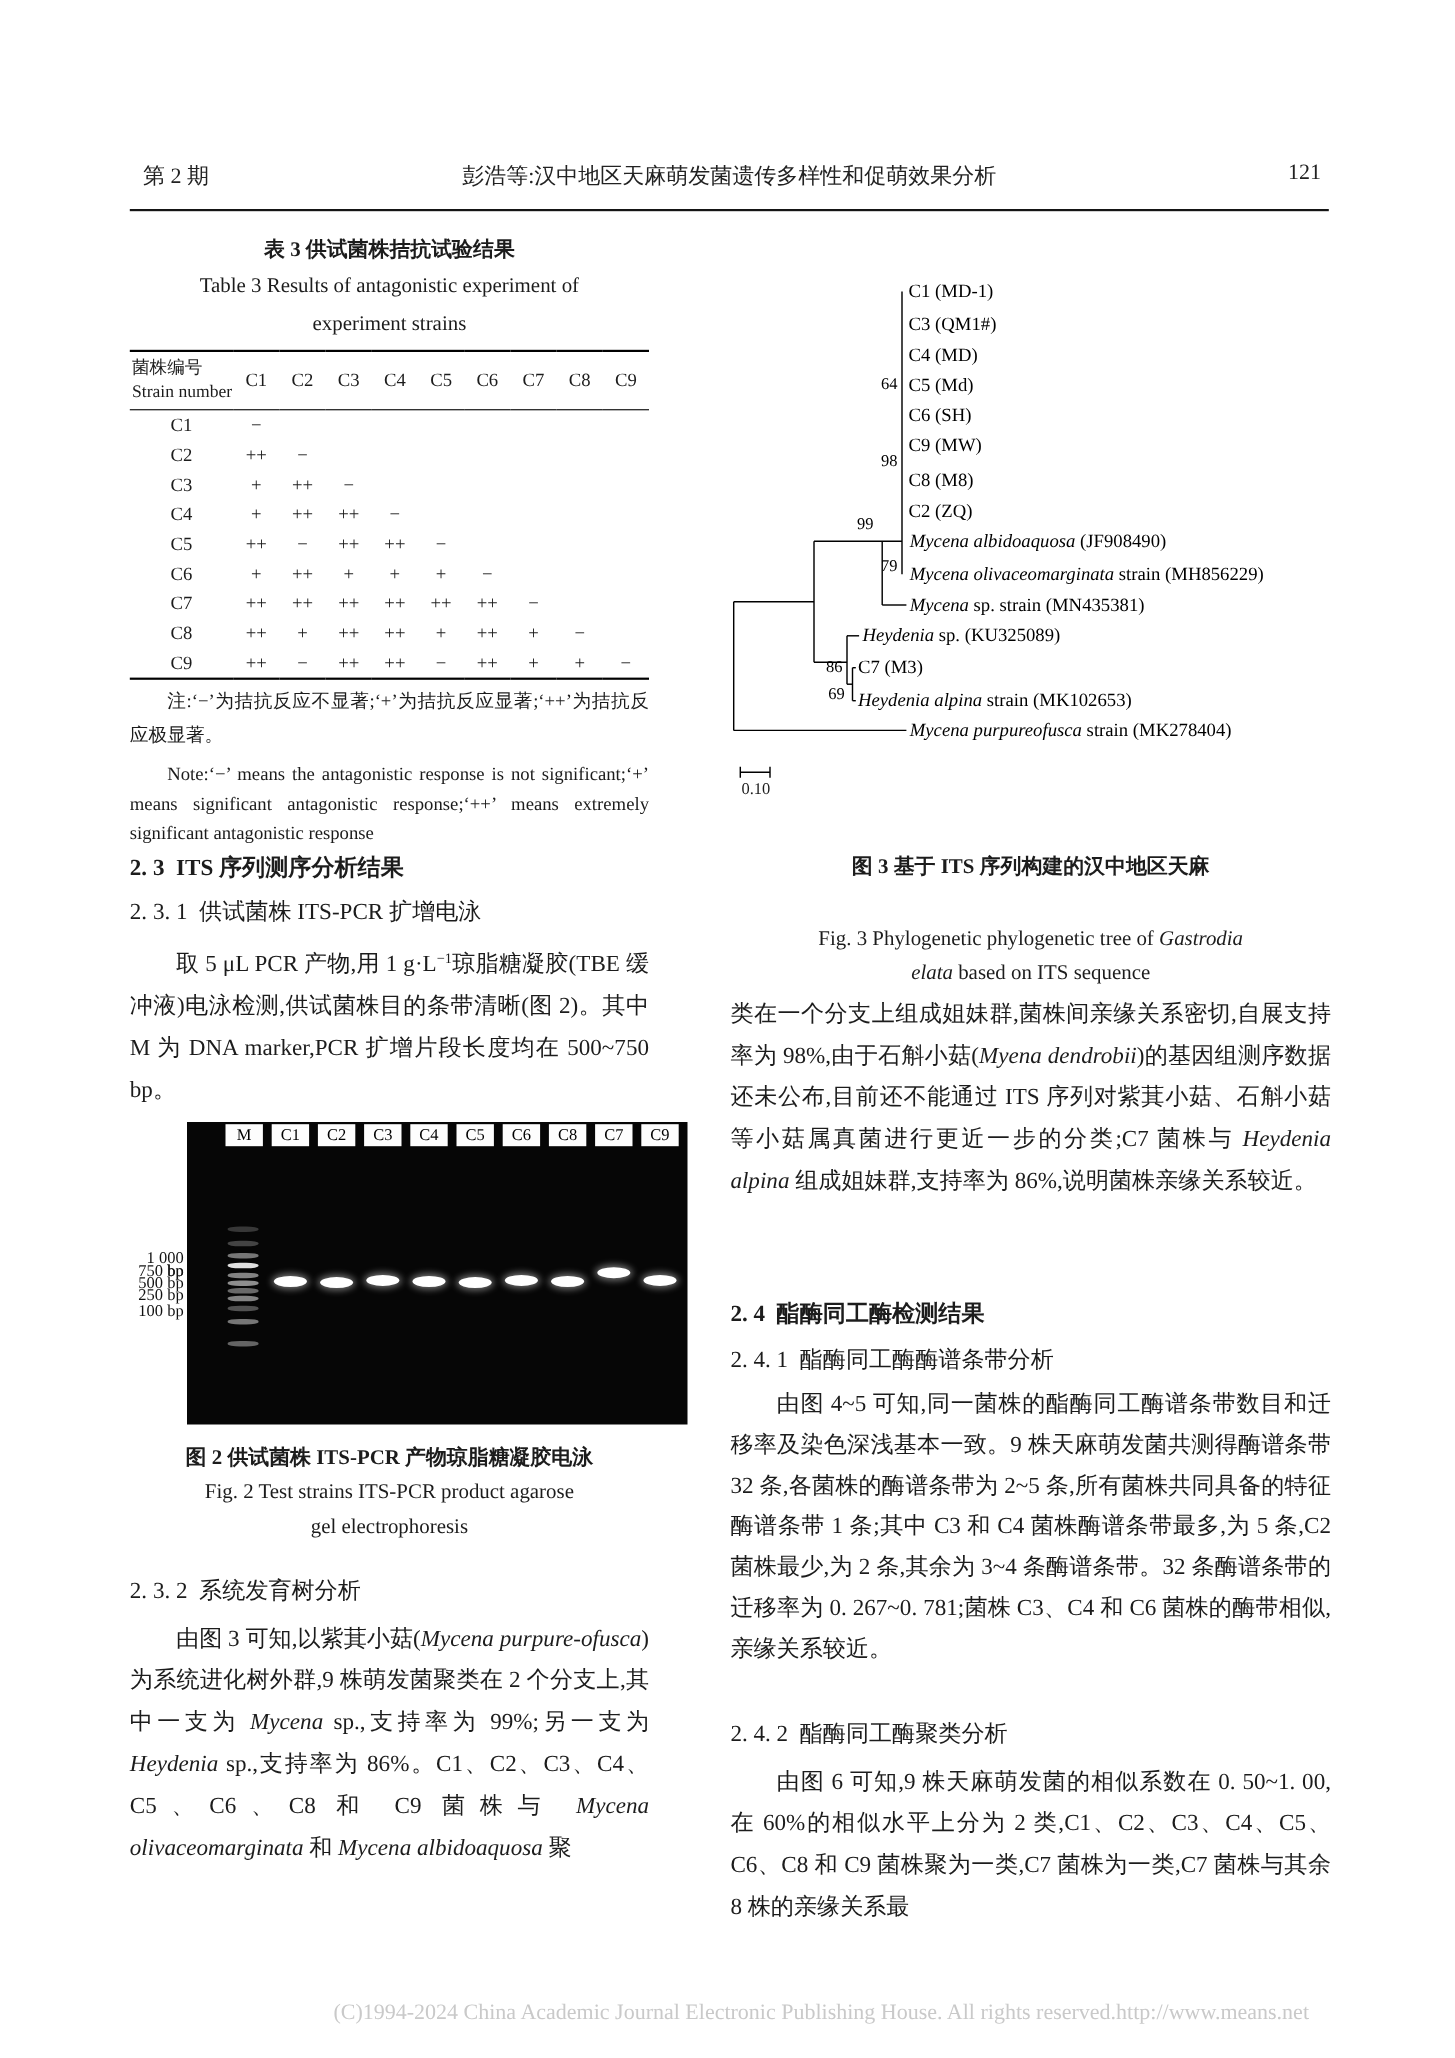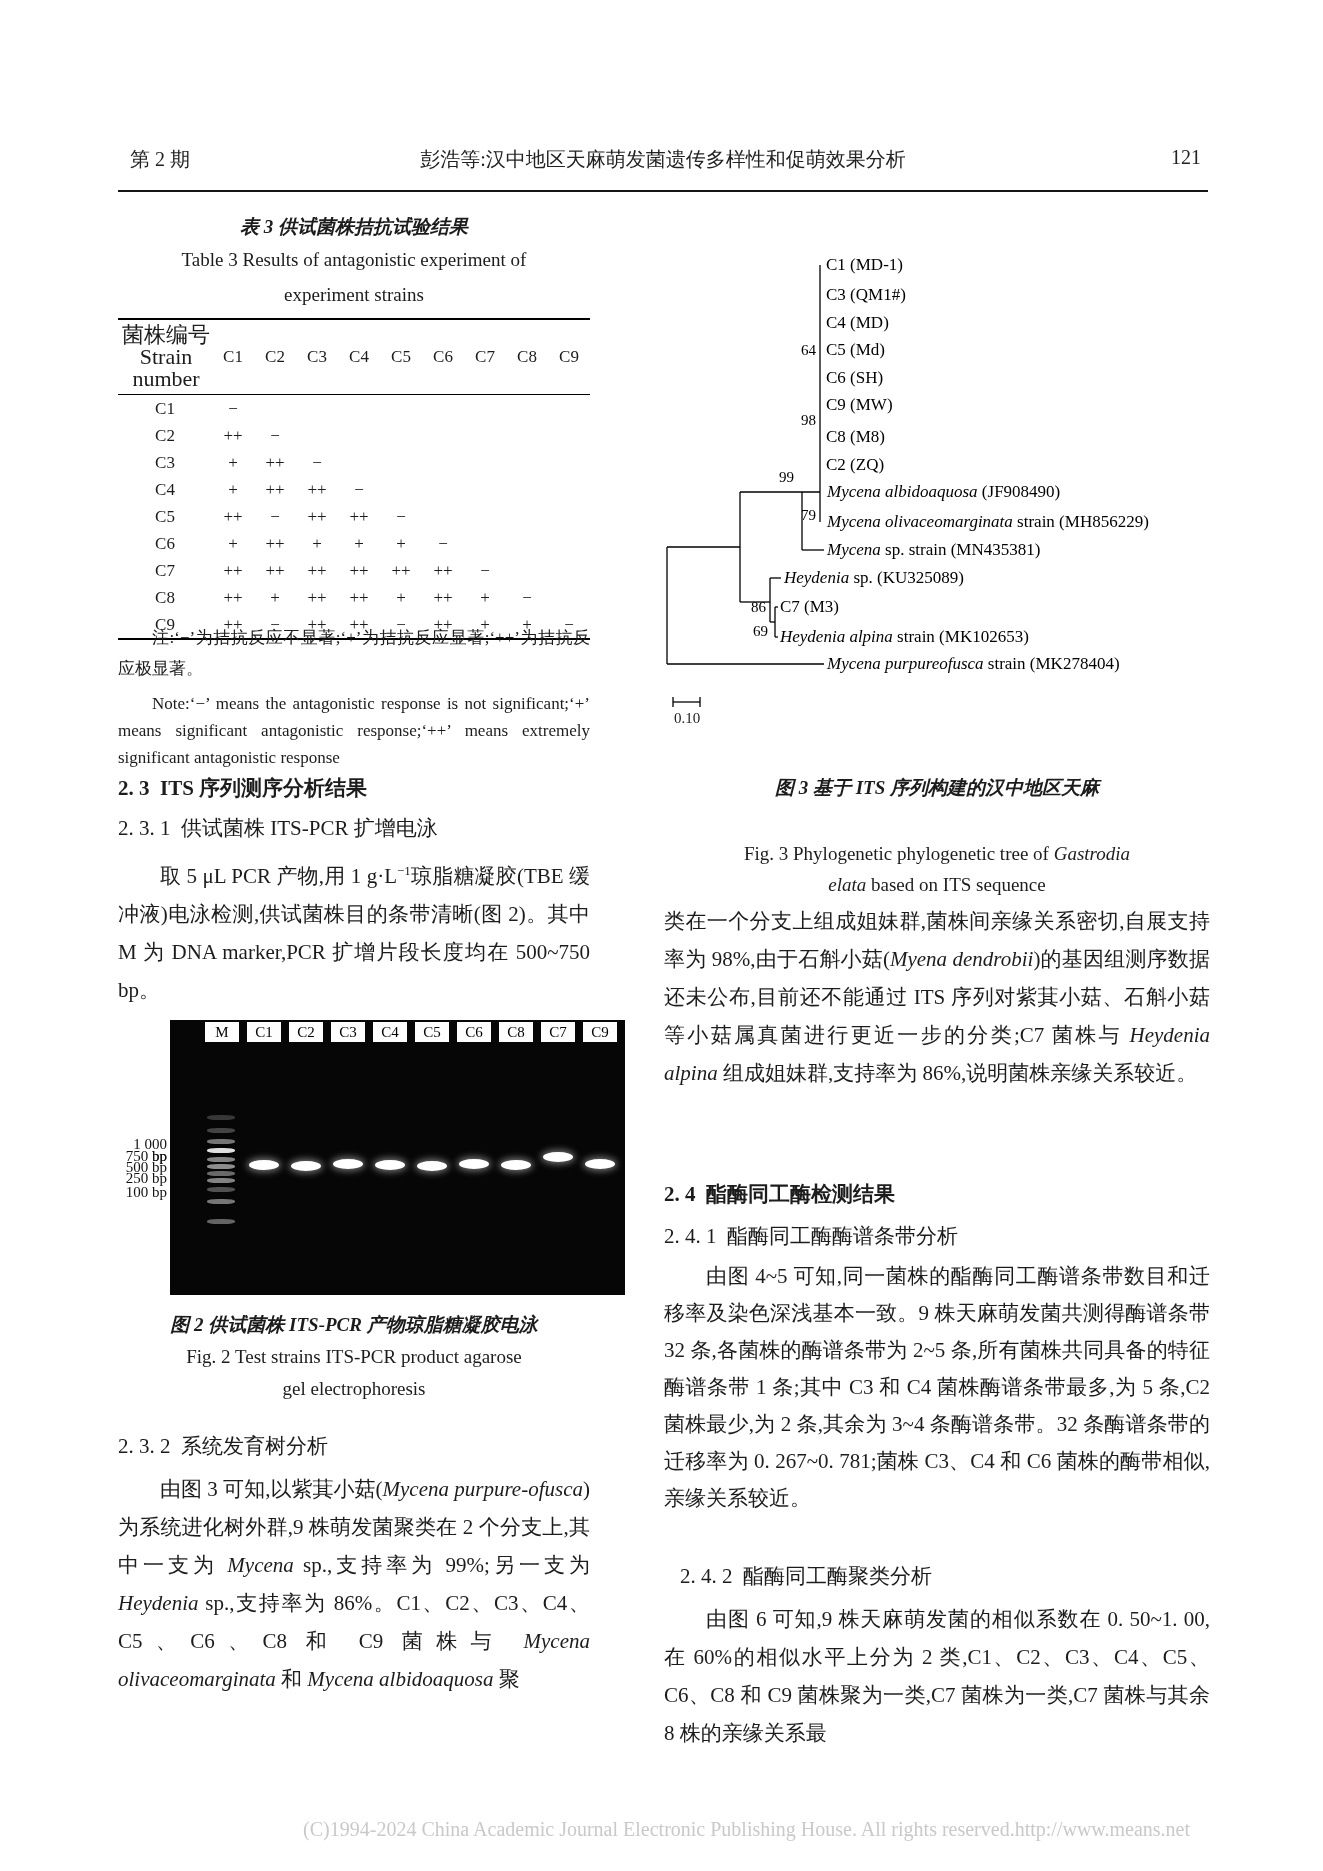--- a/index.html
+++ b/index.html
@@ -6,33 +6,33 @@
   body{width:1323px;height:1871px;position:relative;background:#ffffff;
        font-family:"Liberation Serif","DejaVu Serif",serif;color:#1c1c1c;overflow:hidden;}
   .abs{position:absolute;}
   .center{text-align:center;}
   .it{font-style:italic;}
   sup{font-size:0.62em;}
   
   .hdr{font-size:20px;color:#222;}
   .rule{border-top:2px solid #151515;height:0;}
   
-  .cap-cn{font-size:19px;font-weight:700;font-style:italic;}
+  .cap-cn{font-size:19px;font-weight:700;}
   .cap-en{font-size:19px;}
   .h-bold{font-size:21px;font-weight:700;}
   .h-reg{font-size:21px;}
   .para{font-size:21px;line-height:38px;text-align:justify;}
   .indent{text-indent:2em;}
   .note{font-size:17px;text-align:justify;}
   
   table.t3{border-collapse:collapse;width:472px;table-layout:fixed;}
   table.t3 th,table.t3 td{padding:0;font-weight:400;}
   .t3 thead tr{border-top:2.2px solid #000;border-bottom:1.3px solid #000;}
   .t3 tbody tr:last-child{border-bottom:2.2px solid #000;}
-  .t3 .shead{font-size:22px;text-align:center;line-height:22px;padding:4px 0 4px 2px;}
+  .t3 .shead{font-size:16px;text-align:left;line-height:22px;padding:4px 0 4px 2px;}
   .t3 th.c, .t3 td{text-align:center;font-size:17px;}
   .t3 tbody td{height:27px;}
   
   .gel-wrap{width:512px;height:275px;}
   .gel-black{position:absolute;left:52px;top:0;width:455px;height:275px;background:#060606;}
   .lane-label{position:absolute;top:2px;width:34px;height:20px;background:#fdfdfd;color:#000;
               font-size:15px;line-height:20px;text-align:center;}
   .band{position:absolute;width:30px;height:10px;background:#fff;border-radius:50%;
         box-shadow:0 0 7px 2px rgba(255,255,255,0.45);}
   .mband{position:absolute;left:89px;width:28px;height:5px;background:#fff;border-radius:40%;}
@@ -313,21 +313,21 @@
   <div class="abs para" style="top:902px;width:546px;"><span>类在一个分支上组成姐妹群,菌株间亲缘关系密切,自展支持率为 98%,由于石斛小菇(</span><span class="it">Myena dendrobii</span><span>)的基因组测序数据还未公布,目前还不能通过 ITS 序列对紫萁小菇、石斛小菇等小菇属真菌进行更近一步的分类;C7 菌株与 </span><span class="it">Heydenia alpina</span><span> 组成姐妹群,支持率为 86%,说明菌株亲缘关系较近。</span></div>
 
   <div class="abs h-bold" style="top:1180px;">
     <span>2. 4</span>&nbsp;&nbsp;<span>酯酶同工酶检测结果</span>
   </div>
   <div class="abs h-reg" style="top:1222px;">
     <span>2. 4. 1</span>&nbsp;&nbsp;<span>酯酶同工酶酶谱条带分析</span>
   </div>
   <div class="abs para indent" style="top:1258px;width:546px;line-height:37px;"><span>由图 4~5 可知,同一菌株的酯酶同工酶谱条带数目和迁移率及染色深浅基本一致。9 株天麻萌发菌共测得酶谱条带 32 条,各菌株的酶谱条带为 2~5 条,所有菌株共同具备的特征酶谱条带 1 条;其中 C3 和 C4 菌株酶谱条带最多,为 5 条,C2 菌株最少,为 2 条,其余为 3~4 条酶谱条带。32 条酶谱条带的迁移率为 0. 267~0. 781;菌株 C3、C4 和 C6 菌株的酶带相似,亲缘关系较近。</span></div>
 
-  <div class="abs h-reg" style="top:1562px;margin-left:16px;">
+  <div class="abs h-reg" style="top:1562px;">
     <span>2. 4. 2</span>&nbsp;&nbsp;<span>酯酶同工酶聚类分析</span>
   </div>
   <div class="abs para indent" style="top:1600px;width:546px;"><span>由图 6 可知,9 株天麻萌发菌的相似系数在 0. 50~1. 00,在 60%的相似水平上分为 2 类,C1、C2、C3、C4、C5、C6、C8 和 C9 菌株聚为一类,C7 菌株为一类,C7 菌株与其余 8 株的亲缘关系最</span></div>
 </div>
 
 <div class="abs footer">
   <span>(C)1994-2024 China Academic Journal Electronic Publishing House. All rights reserved.</span>
   <span>http://www.means.net</span>
 </div>
 

